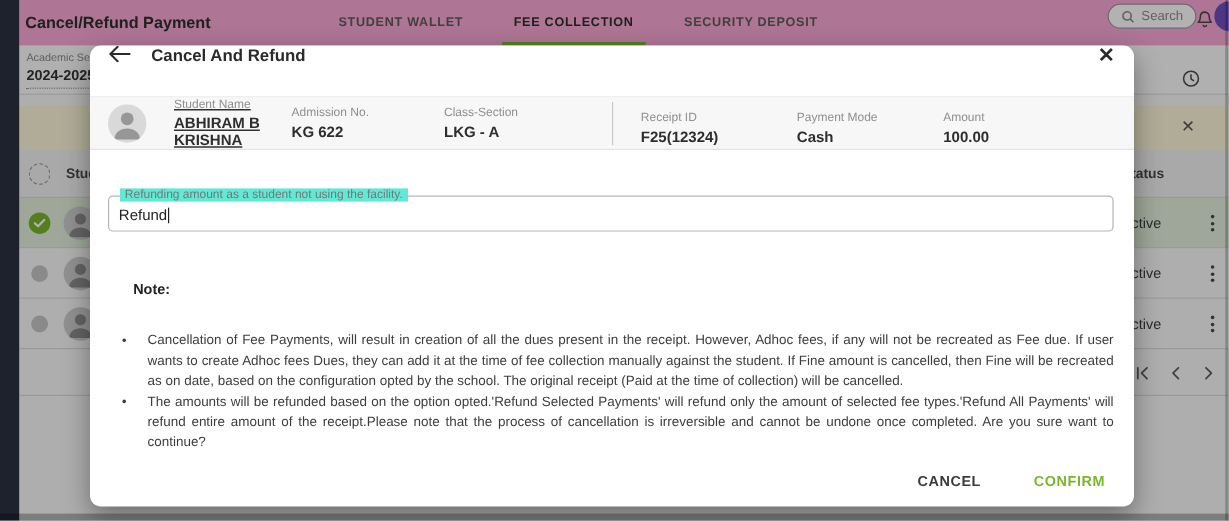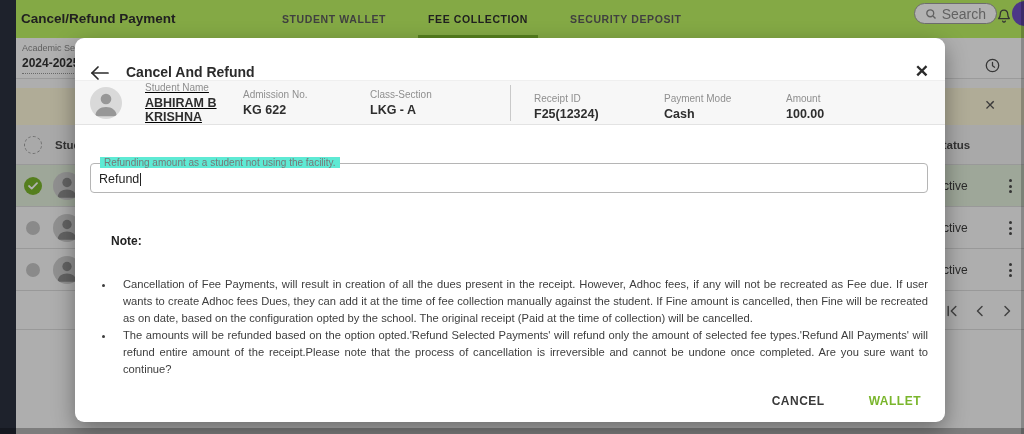--- a/index.html
+++ b/index.html
@@ -5,26 +5,26 @@
   * { margin:0; padding:0; box-sizing:border-box; }
   html,body { background:#888; }
   body { font-family:"Liberation Sans", sans-serif; }
   .app { position:relative; width:1024px; height:434px; background:#fafafa; overflow:hidden; }
 
   
   .sidebar-strip { position:absolute; left:0; top:0; width:16px; height:100%; background:#2b3140; z-index:1; }
   .right-edge { position:absolute; right:0; top:0; width:3px; height:100%; background:rgba(0,0,0,0.22); z-index:2; }
   .bottom-edge { position:absolute; left:0; bottom:0; width:100%; height:6px; background:rgba(0,0,0,0.28); z-index:2; }
 
-  .topbar { position:absolute; left:16px; top:0; right:0; height:38px; background:#bef264; }
+  .topbar { position:absolute; left:16px; top:0; right:0; height:38px; background:#f9a8d4; }
   .page-title { position:absolute; left:5px; top:11px; font-size:13.5px; font-weight:bold; color:#2f2f2f; }
   .tabs { position:absolute; left:256px; top:0; height:38px; display:flex; gap:22px; }
   .tab { display:flex; align-items:center; padding:0 10px; font-size:10.5px; font-weight:bold; letter-spacing:.6px; color:#5c5c5c; }
   .tab.active { color:#2e2e2e; box-shadow: inset 0 -3px 0 var(--accent); }
-  .search-pill { position:absolute; right:27px; top:3px; height:21px; display:flex; align-items:center; gap:5px; padding:0 10px; border:1.5px solid #9c9c9c; border-radius:12px; color:#8d8d8d; font-size:14px; background:#fff; }
+  .search-pill { position:absolute; right:27px; top:3px; height:21px; display:flex; align-items:center; gap:5px; padding:0 10px; border:1.5px solid #9c9c9c; border-radius:12px; color:#8d8d8d; font-size:11px; background:#fff; }
   .bell { position:absolute; right:12px; top:8px; width:16px; height:18px; }
   .user-avatar { position:absolute; right:-13px; top:1px; width:25px; height:25px; border-radius:50%; }
 
   .toolbar { position:absolute; left:16px; top:38px; right:0; height:41px; background:#fcfcfc; border-bottom:1px solid #dedede; }
   .session { position:absolute; left:6px; top:5px; }
   .session-label { font-size:9px; color:#8a8a8a; }
   .session-value { display:inline-block; margin-top:3px; font-size:12px; font-weight:bold; color:#333; border-bottom:1px dotted #999; padding-bottom:3px; min-width:58px; }
   .history-btn { position:absolute; right:23px; top:19px; width:17px; height:17px; }
 
   .banner { position:absolute; left:16px; top:88px; right:0; height:37px; }
@@ -44,21 +44,21 @@
   .kebab { position:absolute; left:988px; top:12px; width:12px; height:18px; display:flex; flex-direction:column; align-items:center; gap:2.5px; justify-content:center; }
   .kebab i { width:3px; height:3px; border-radius:50%; background:#4a4a4a; }
 
   .pager { position:absolute; left:16px; top:291px; right:0; height:39px; border-bottom:1px solid #dcdcdc; }
   .pg { position:absolute; top:13px; width:14px; height:14px; }
 
   
   .overlay { position:absolute; inset:0; background:rgba(0,0,0,0.30); z-index:10; }
   .modal { position:absolute; left:75px; top:38px; width:870px; height:384px; background:#fff; border-radius:9px; box-shadow:0 8px 22px rgba(0,0,0,0.38); z-index:20; }
 
-  .modal-header { height:42px; display:flex; align-items:flex-end; padding:0 16px; }
+  .modal-header { height:42px; display:flex; align-items:flex-start; padding:0 16px; }
   .back-arrow { width:18px; height:14px; margin-right:17px; }
   .modal-title { font-size:14px; font-weight:bold; color:#2b2b2b; }
   .modal-close { margin-left:auto; font-size:17px; color:#2b2b2b; line-height:1; font-weight:bold; cursor:default; }
 
   .info-bar { height:45px; background:#f7f7f7; border-top:1px solid #efefef; border-bottom:1px solid #e3e3e3; display:flex; align-items:center; padding:0 15px; }
   .info-avatar { width:32px; height:32px; border-radius:50%; background:#d9d9d9; overflow:hidden; flex:none; }
   .info-col { display:flex; flex-direction:column; justify-content:center; }
   .info-label { font-size:10px; color:#8f8f8f; }
   .info-value { font-size:12.5px; font-weight:bold; color:#2e2e2e; margin-top:3px; }
   .c0 { margin-left:23px; width:98px;text-decoration:underline; } .c1 { width:127px; } .c2 { width:140px; }
@@ -253,17 +253,17 @@
       <div class="note">Note:</div>
 
       <ul class="bullets">
         <li>Cancellation of Fee Payments, will result in creation of all the dues present in the receipt. However, Adhoc fees, if any will not be recreated as Fee due. If user wants to create Adhoc fees Dues, they can add it at the time of fee collection manually against the student. If Fine amount is cancelled, then Fine will be recreated as on date, based on the configuration opted by the school. The original receipt (Paid at the time of collection) will be cancelled.</li>
         <li>The amounts will be refunded based on the option opted.'Refund Selected Payments' will refund only the amount of selected fee types.'Refund All Payments' will refund entire amount of the receipt.Please note that the process of cancellation is irreversible and cannot be undone once completed. Are you sure want to continue?</li>
       </ul>
     </div>
 
     <div class="modal-footer">
       <button class="btn btn-cancel">CANCEL</button>
-      <button class="btn btn-confirm">WALLET</button>
+      <button class="btn btn-confirm">CONFIRM</button>
     </div>
   </div>
 
 </div>
 
 </body></html>

